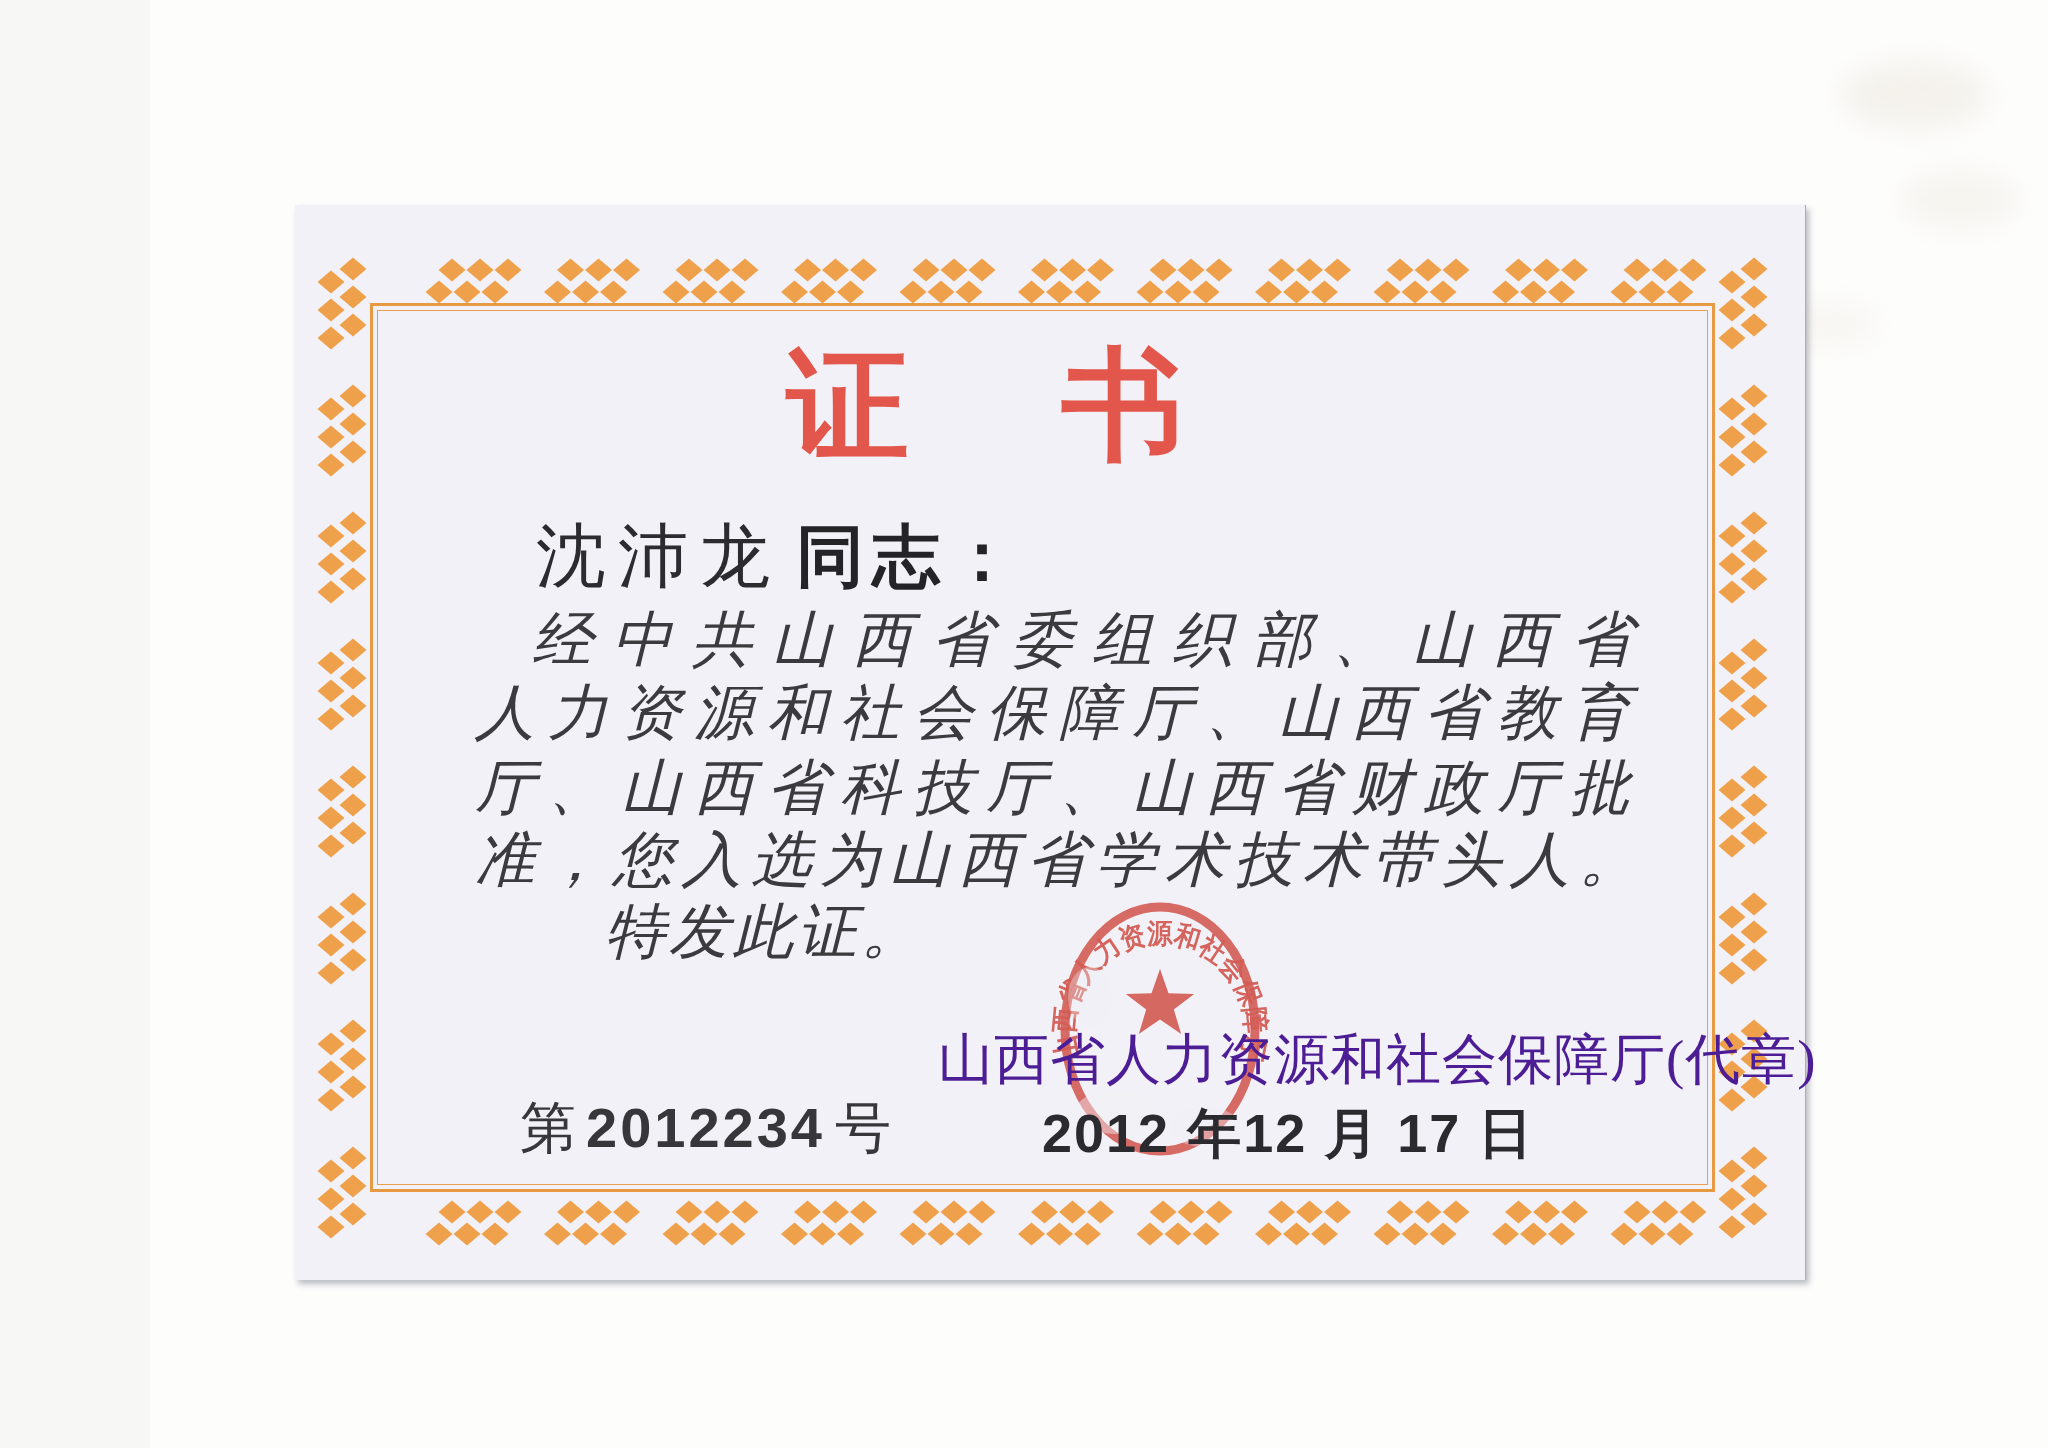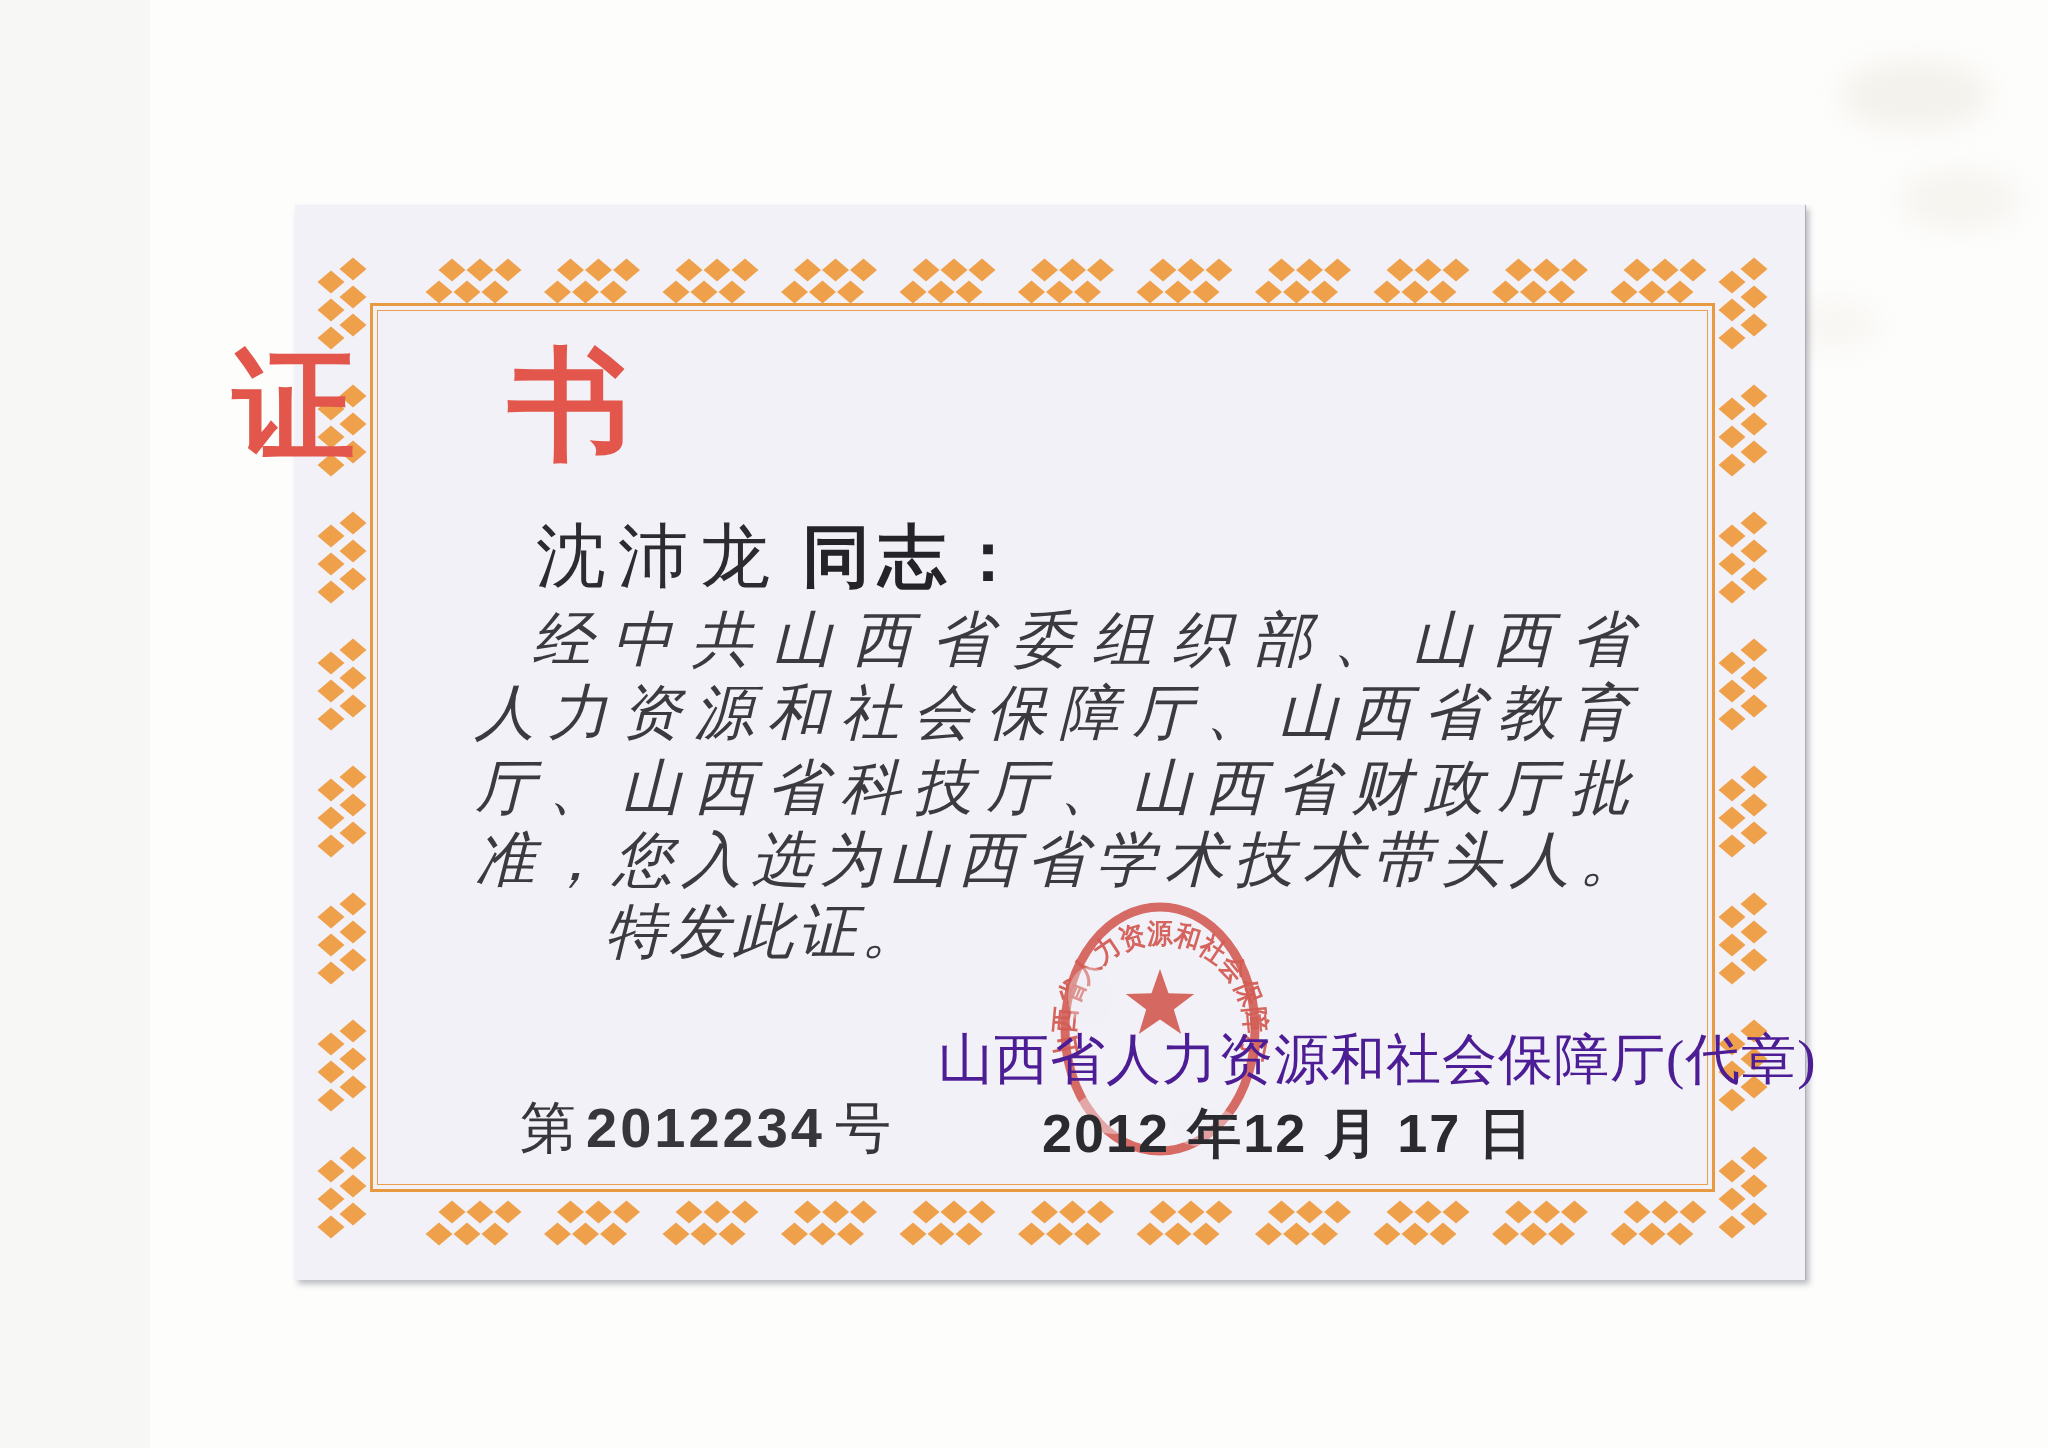--- a/index.html
+++ b/index.html
@@ -22,28 +22,28 @@
   .border-svg{position:absolute;left:0;top:0;pointer-events:none;}
   .frame-outer{
     position:absolute;left:75px;top:98px;width:1345px;height:889px;
     border:3px solid #e89a43;box-sizing:border-box;
   }
   .frame-inner{
     position:absolute;left:4px;top:4px;right:4px;bottom:4px;
     border:1px solid #e8a04f;
   }
   .cert-title{
-    position:absolute;left:0;top:140px;width:1510px;
+    position:absolute;left:0;top:140px;width:1510px;text-align:center;
     font-size:122px;line-height:122px;font-weight:bold;color:#e2564b;
     word-spacing:110px;letter-spacing:6px;
     transform:translateX(-62px);
   }
   .name-line{position:absolute;left:202px;top:305px;white-space:nowrap;color:#2c2c30;}
   .name-line .name{font-size:70px;letter-spacing:12px;font-weight:500;margin-left:39px;}
-  .name-line .salutation{font-size:68px;font-weight:bold;letter-spacing:8px;margin-left:20px;color:#242428;}
+  .name-line .salutation{font-size:68px;font-weight:bold;letter-spacing:8px;margin-left:14px;color:#242428;}
   .body-line{position:absolute;white-space:nowrap;font-size:60px;line-height:62px;color:#3a3a3f;font-style:italic;}
   .bl1{left:237px;top:404px;letter-spacing:20px;}
   .bl2{left:180px;top:477px;letter-spacing:13px;}
   .bl3{left:180px;top:552px;letter-spacing:13px;}
   .bl4{left:180px;top:624px;letter-spacing:9px;}
   .bl5{left:310px;top:696px;letter-spacing:4px;}
   .issuer-line{
     position:absolute;left:643px;top:818px;white-space:nowrap;
     font-size:55px;color:#4c1d95;letter-spacing:1px;z-index:3;font-style:normal;
   }

